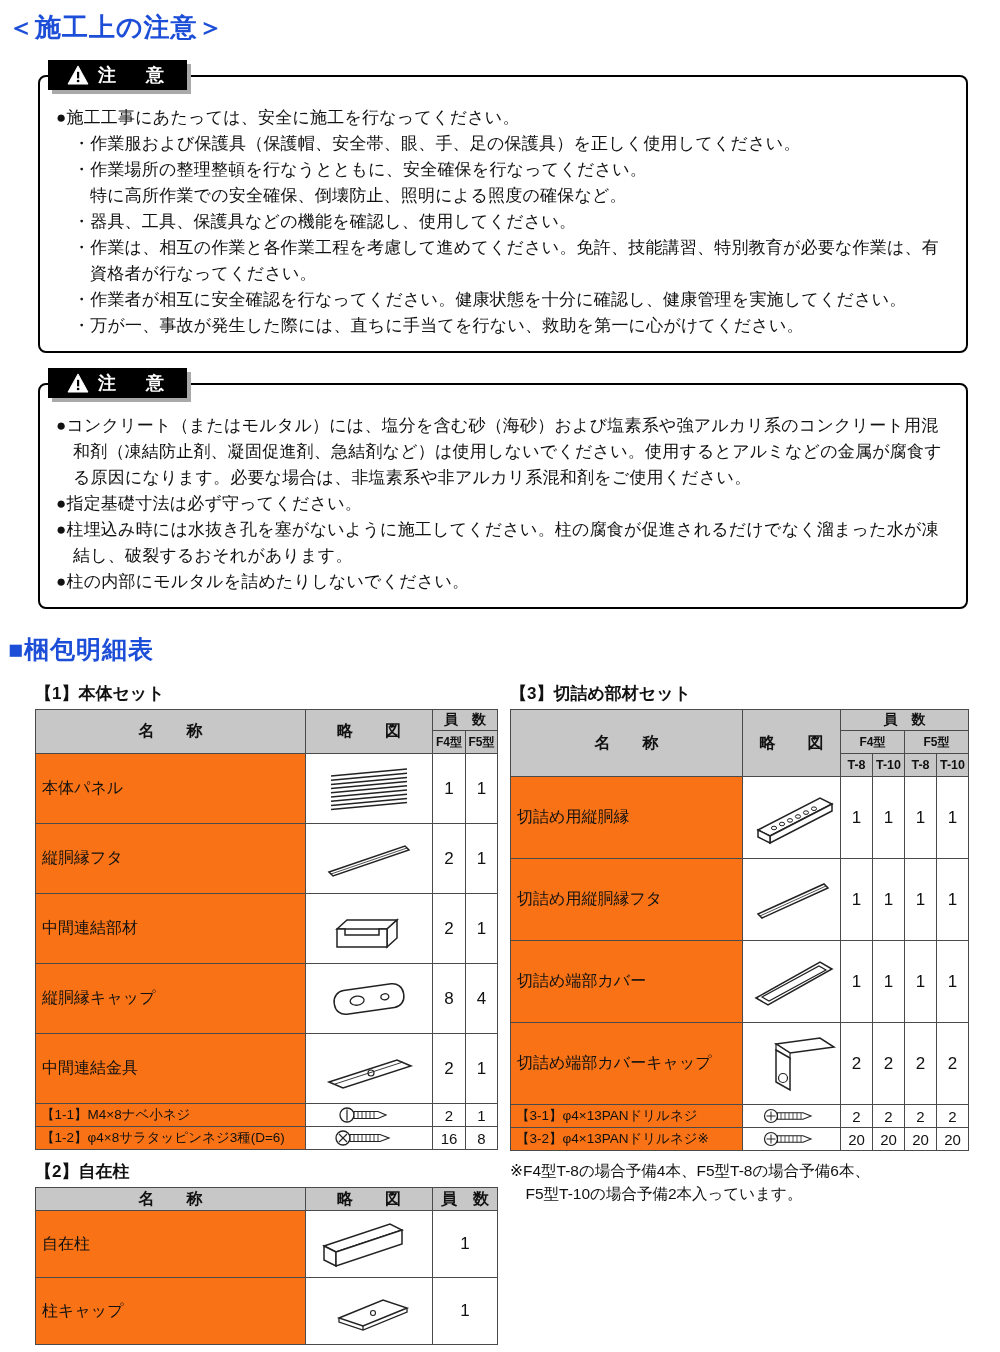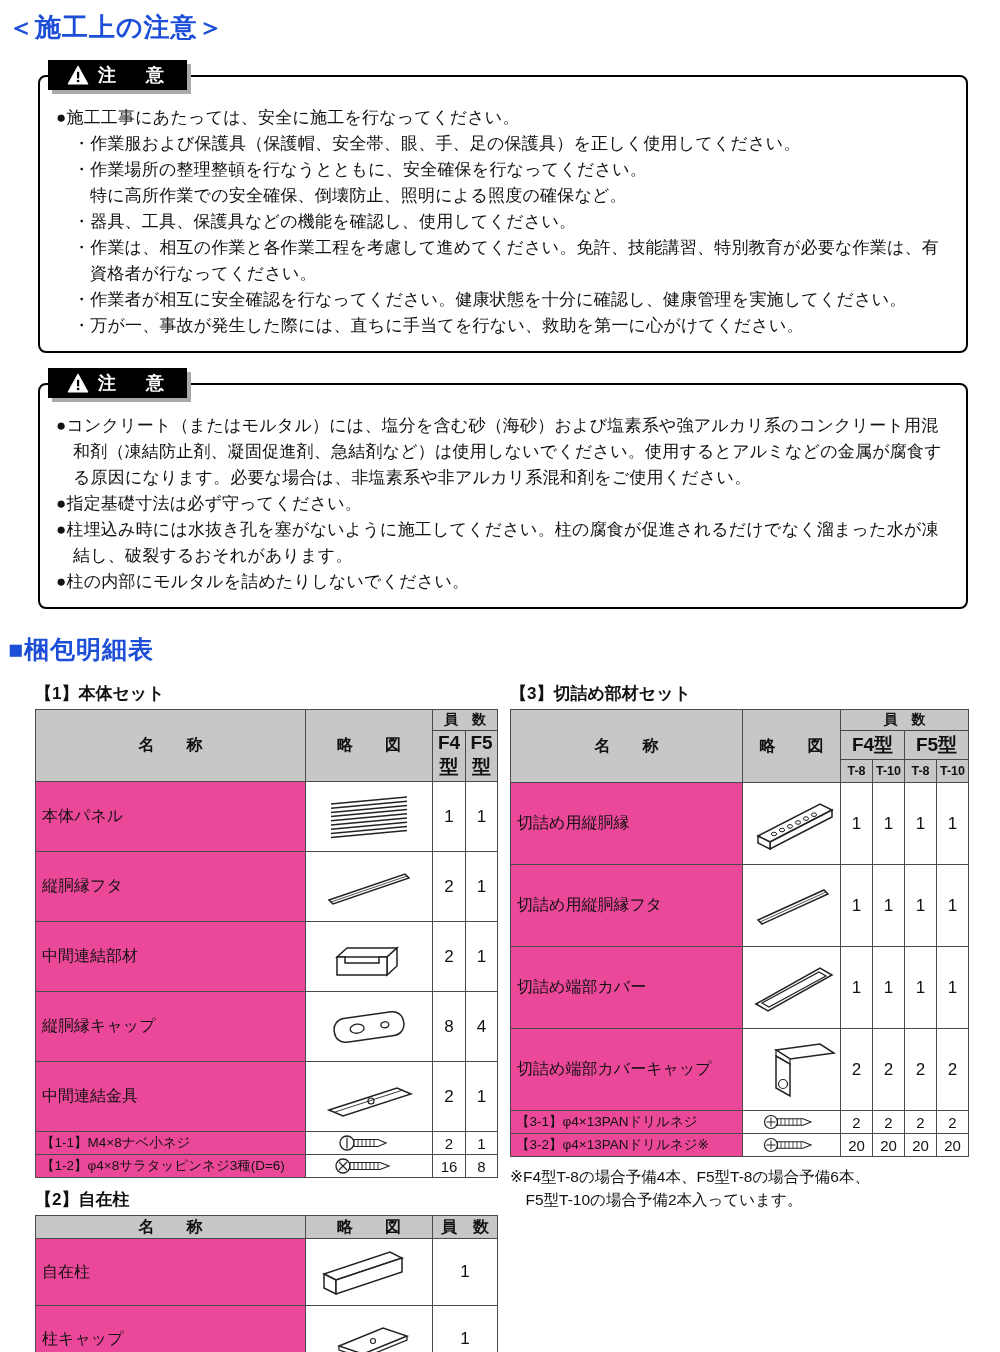--- a/index.html
+++ b/index.html
@@ -34,24 +34,24 @@
   
   .tables-wrap { display:flex; gap:13px; margin:12px 0 0 27px; }
   .tcol-left { width:462px; }
   .tcol-right { width:458px; }
   .table-title { font-size:17px; font-weight:bold; margin:4px 0 4px 0; }
   .tcol-right .table-title { margin-bottom:4px; }
 
   table { border-collapse:collapse; table-layout:fixed; width:100%; background:#fff; }
   th, td { border:1.5px solid #4a4a4a; }
   th { background:#c7c7c7; font-weight:bold; font-size:16px; text-align:center; }
-  th.sub { font-size:19px; font-weight:bold; padding:1px 0; }
+  th.sub { font-size:12px; font-weight:bold; padding:1px 0; }
   th.sub2 { font-size:12.5px; font-weight:bold; padding:1px 0; }
   th.qhead { font-size:14px; padding:0; height:21px; }
-  td.name { font-size:16px; padding:4px 6px; text-align:left; vertical-align:middle; background:#ec4899; }
+  td.name { font-size:16px; padding:4px 6px; text-align:left; vertical-align:middle; background:#f97316; }
   td.name.small { font-size:13.5px; padding:2px 5px; }
   td.sk { text-align:center; vertical-align:middle; background:#fff; }
   td.qty { text-align:center; vertical-align:middle; font-size:17px; background:#fff; }
   td.qty.small { font-size:15px; }
 
   tr.r-t1 { height:70px; }
   tr.r-t2 { height:67px; }
   tr.r-t3 { height:82px; }
   tr.r-s  { height:21px; }
   tr.hr1  { height:21px; }

